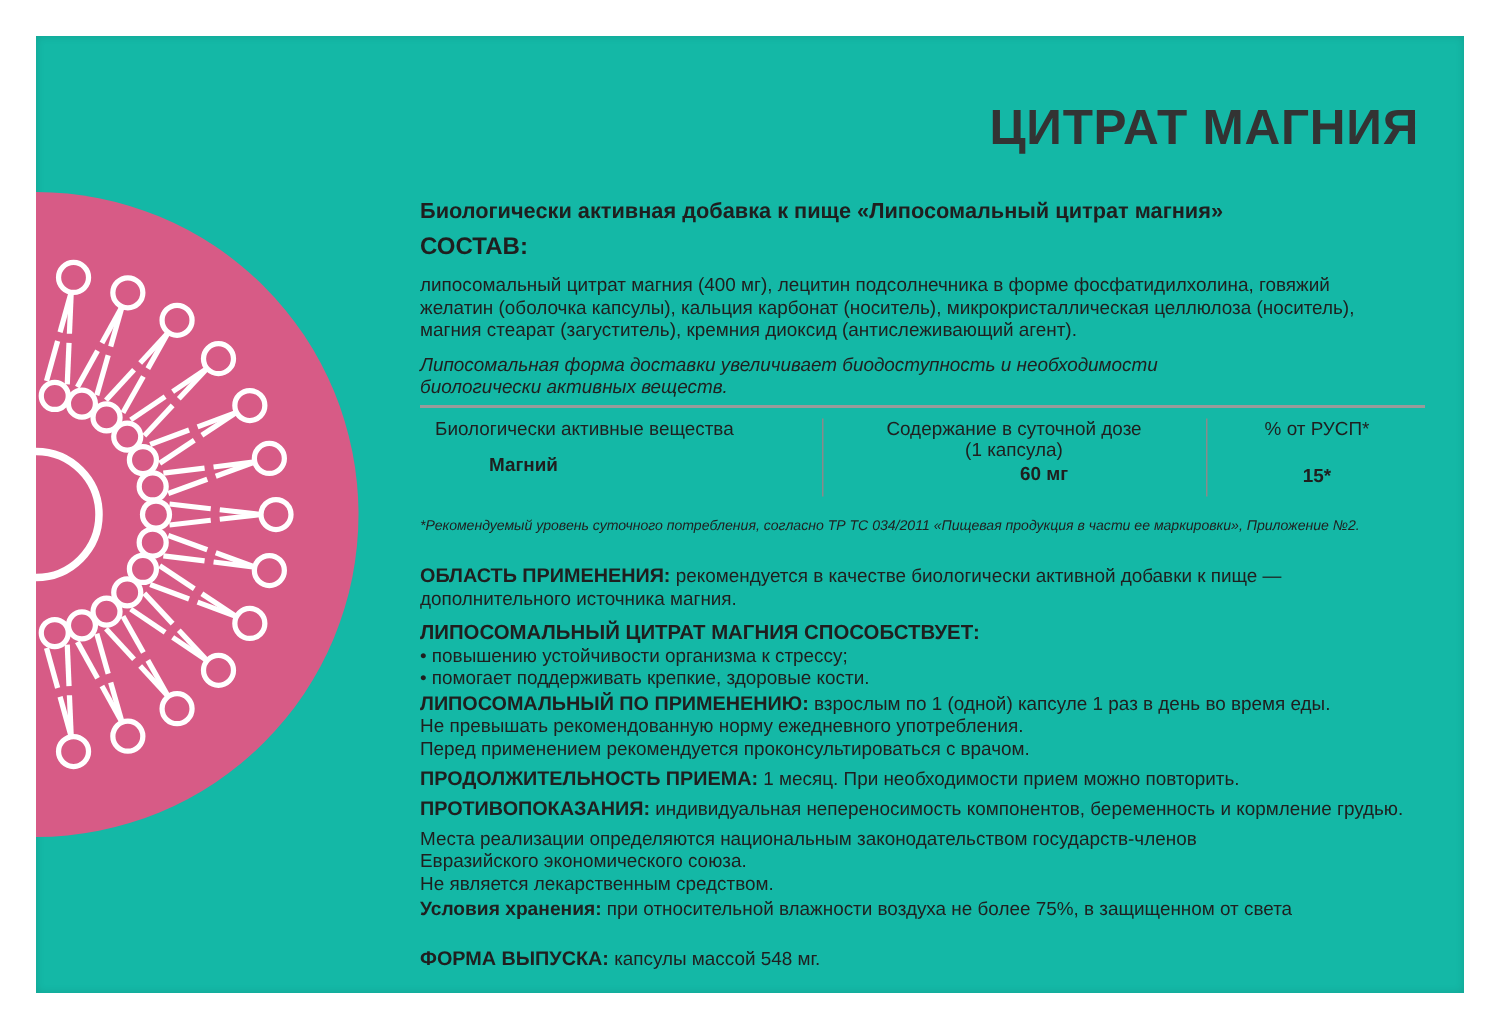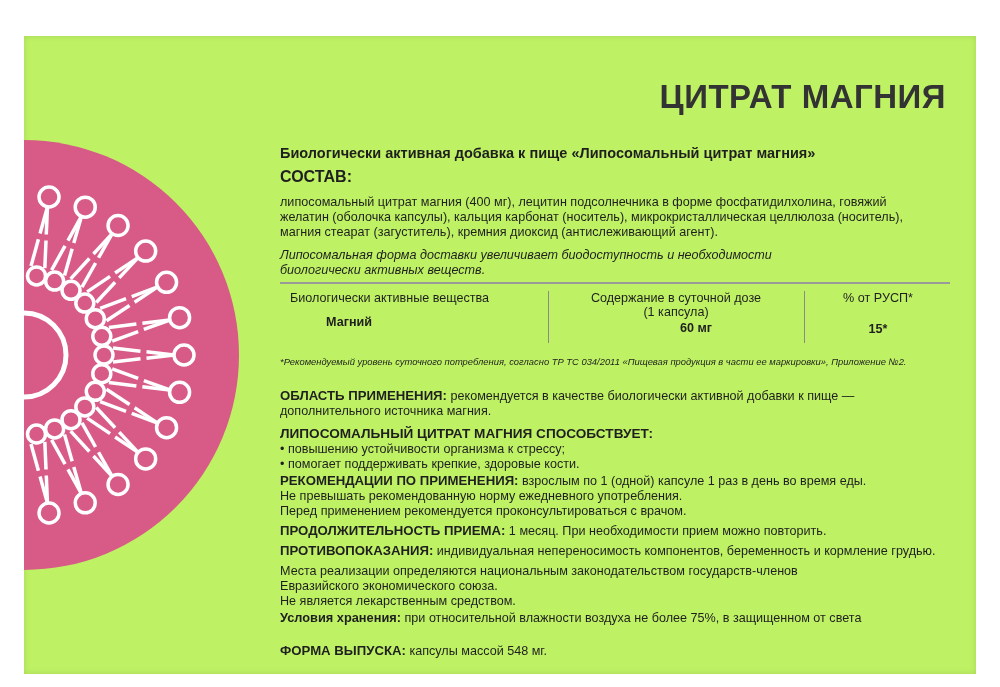--- a/index.html
+++ b/index.html
@@ -1,22 +1,22 @@
 <!DOCTYPE html>
 <html><head>
 <meta charset="utf-8">
 <style>
   html, body { margin:0; padding:0; }
   body {
     width:1000px; height:687px; background:#ffffff; position:relative; overflow:hidden;
     font-family:"Liberation Sans", sans-serif; color:#1f1f1f;
   }
   .card {
-    position:absolute; left:24px; top:36px; width:952px; height:638px;
-    background:#bef264; overflow:hidden;
+    position:absolute; left:24px; top:24px; width:952px; height:638px;
+    background:#14b8a6; overflow:hidden;
     box-shadow: inset 0 0 6px rgba(0,0,0,0.12);
   }
   .graphic { position:absolute; left:0; top:0; }
   .title {
     position:absolute; right:30px; top:42px;
     font-size:33px; font-weight:bold; color:#333; letter-spacing:0.5px;
   }
   .content { position:absolute; left:256px; top:109px; width:670px; }
   .subtitle { font-size:14.5px; font-weight:bold; position:absolute; top:0; left:0; white-space:nowrap; }
   .sostav { font-size:16px; font-weight:bold; position:absolute; top:23px; left:0; }
@@ -164,21 +164,21 @@
       <div>дополнительного источника магния.</div>
     </div>
 
     <div class="sec" style="top:281px;">
       <div><b style="font-size:13.6px;">ЛИПОСОМАЛЬНЫЙ ЦИТРАТ МАГНИЯ СПОСОБСТВУЕТ:</b></div>
       <div>• повышению устойчивости организма к стрессу;</div>
       <div>• помогает поддерживать крепкие, здоровые кости.</div>
     </div>
 
     <div class="sec" style="top:328px;">
-      <div><b>РЕКОМЕНДАЦИИ ПО ПРИМЕНЕНИЯ:</b><span> взрослым по 1 (одной) капсуле 1 раз в день во время еды.</span></div>
+      <div><b>ЛИПОСОМАЛЬНЫЙ ПО ПРИМЕНЕНИЮ:</b><span> взрослым по 1 (одной) капсуле 1 раз в день во время еды.</span></div>
       <div>Не превышать рекомендованную норму ежедневного употребления.</div>
       <div>Перед применением рекомендуется проконсультироваться с врачом.</div>
     </div>
 
     <div class="sec" style="top:378px;">
       <div><b>ПРОДОЛЖИТЕЛЬНОСТЬ ПРИЕМА:</b><span> 1 месяц. При необходимости прием можно повторить.</span></div>
     </div>
 
     <div class="sec" style="top:398px;">
       <div><b>ПРОТИВОПОКАЗАНИЯ:</b><span> индивидуальная непереносимость компонентов, беременность и кормление грудью.</span></div>

